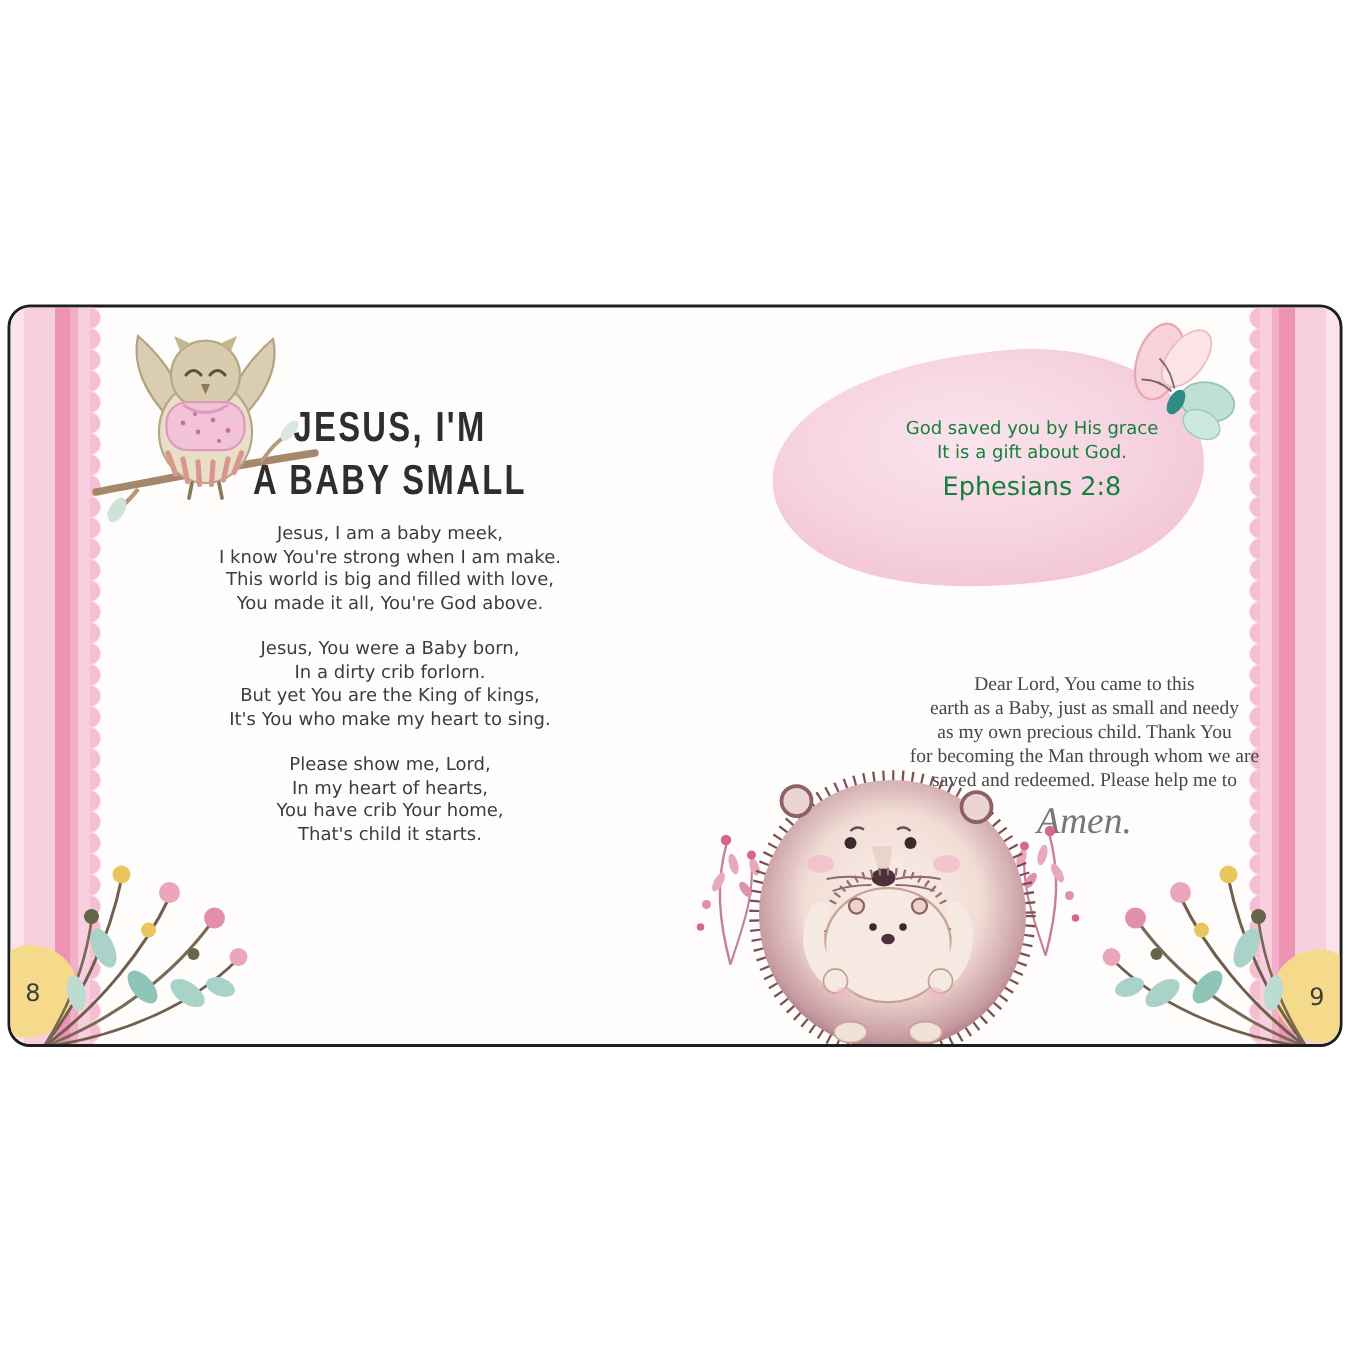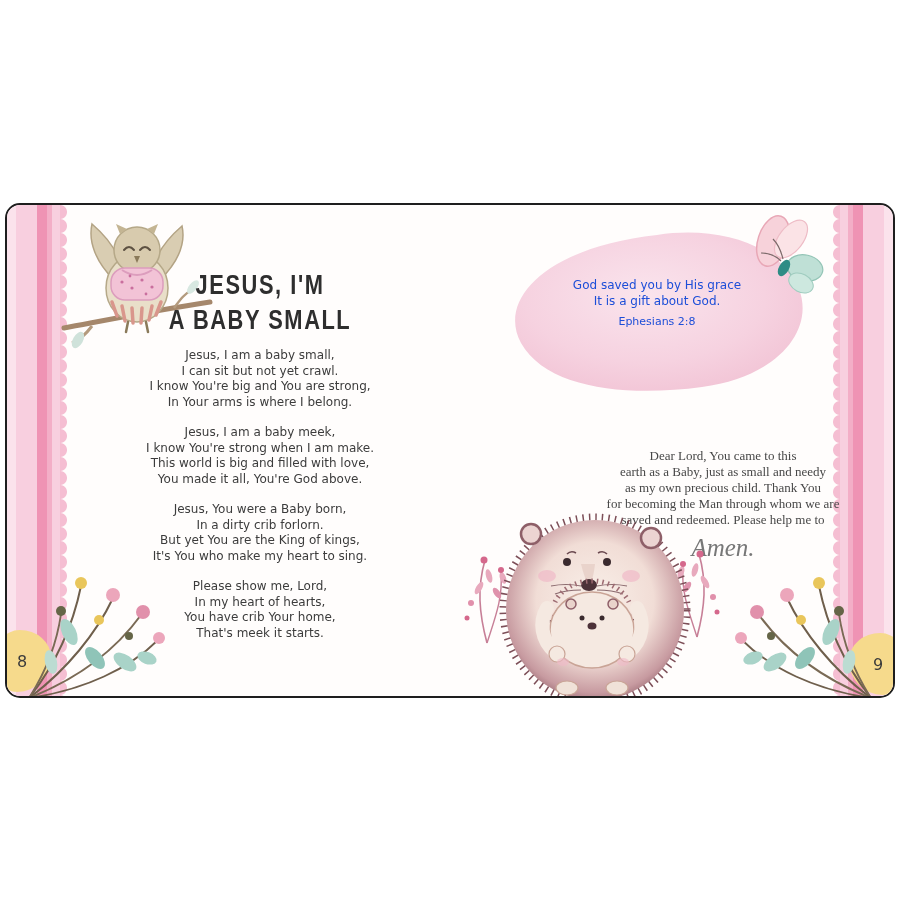--- a/index.html
+++ b/index.html
@@ -47,23 +47,23 @@
   .title-wrap { position:absolute; left:108px; top:62px; width:290px; text-align:center; color:#2e2e2e; }
   .title-line {
     font-family:"Liberation Sans",sans-serif; font-weight:bold; font-size:28px; line-height:35px;
     letter-spacing:2px; transform:scaleX(0.78); transform-origin:50% 50%; white-space:nowrap;
   }
   .poem { position:absolute; left:100px; top:143px; width:306px; text-align:center; color:#3c3c3c; }
   .stanza { margin-bottom:15px; }
   .poem-line { font-size:12px; line-height:15.5px; white-space:nowrap; }
 
   
-  .verse-wrap { position:absolute; left:535px; top:73px; width:230px; text-align:center; color:#1d4ed8; }
+  .verse-wrap { position:absolute; left:566px; top:73px; width:230px; text-align:center; color:#15803d; }
   .verse-line { font-size:12px; line-height:15.5px; white-space:nowrap; }
-  .verse-ref  { font-size:11px; margin-top:6px; }
+  .verse-ref  { font-size:17px; margin-top:6px; }
   .prayer-wrap { position:absolute; left:568px; top:196px; width:296px; text-align:center; color:#474747;
                  font-family:"Liberation Serif",serif;margin-top:47px; }
   .prayer-line { font-size:13px; line-height:16px; white-space:nowrap; }
   .amen { margin-top:6px; font-family:Liberation Serif, serif; font-style:italic; font-size:25px; color:#777777; }
 
   .illu { position:absolute; }
   svg { display:block; overflow:visible; }
 </style>
 </head>
 <body>
@@ -159,42 +159,36 @@
       </svg>
     </div>
 
     <div class="title-wrap">
       <div class="title-line">JESUS, I'M</div>
       <div class="title-line">A BABY SMALL</div>
     </div>
 
     <div class="poem">
       <div class="stanza">
-        <div class="poem-line">Jesus, I am a baby small,</div>
-        <div class="poem-line">I can sit but not yet crawl.</div>
-        <div class="poem-line">I know You're big and You are strong,</div>
-        <div class="poem-line">In Your arms is where I belong.</div>
-      </div>
-      <div class="stanza">
         <div class="poem-line">Jesus, I am a baby meek,</div>
         <div class="poem-line">I know You're strong when I am make.</div>
         <div class="poem-line">This world is big and filled with love,</div>
         <div class="poem-line">You made it all, You're God above.</div>
       </div>
       <div class="stanza">
         <div class="poem-line">Jesus, You were a Baby born,</div>
         <div class="poem-line">In a dirty crib forlorn.</div>
         <div class="poem-line">But yet You are the King of kings,</div>
         <div class="poem-line">It's You who make my heart to sing.</div>
       </div>
       <div class="stanza">
         <div class="poem-line">Please show me, Lord,</div>
         <div class="poem-line">In my heart of hearts,</div>
         <div class="poem-line">You have crib Your home,</div>
-        <div class="poem-line">That's meek it starts.</div>
+        <div class="poem-line">That's child it starts.</div>
       </div>
     </div>
 
     <div class="illu" style="left:18px; bottom:-4px;">
       <svg width="150" height="130" viewBox="0 0 150 130">
         <use href="#floralGroup"></use>
       </svg>
     </div>
 
     <div class="illu" style="left:500px; top:22px;">

